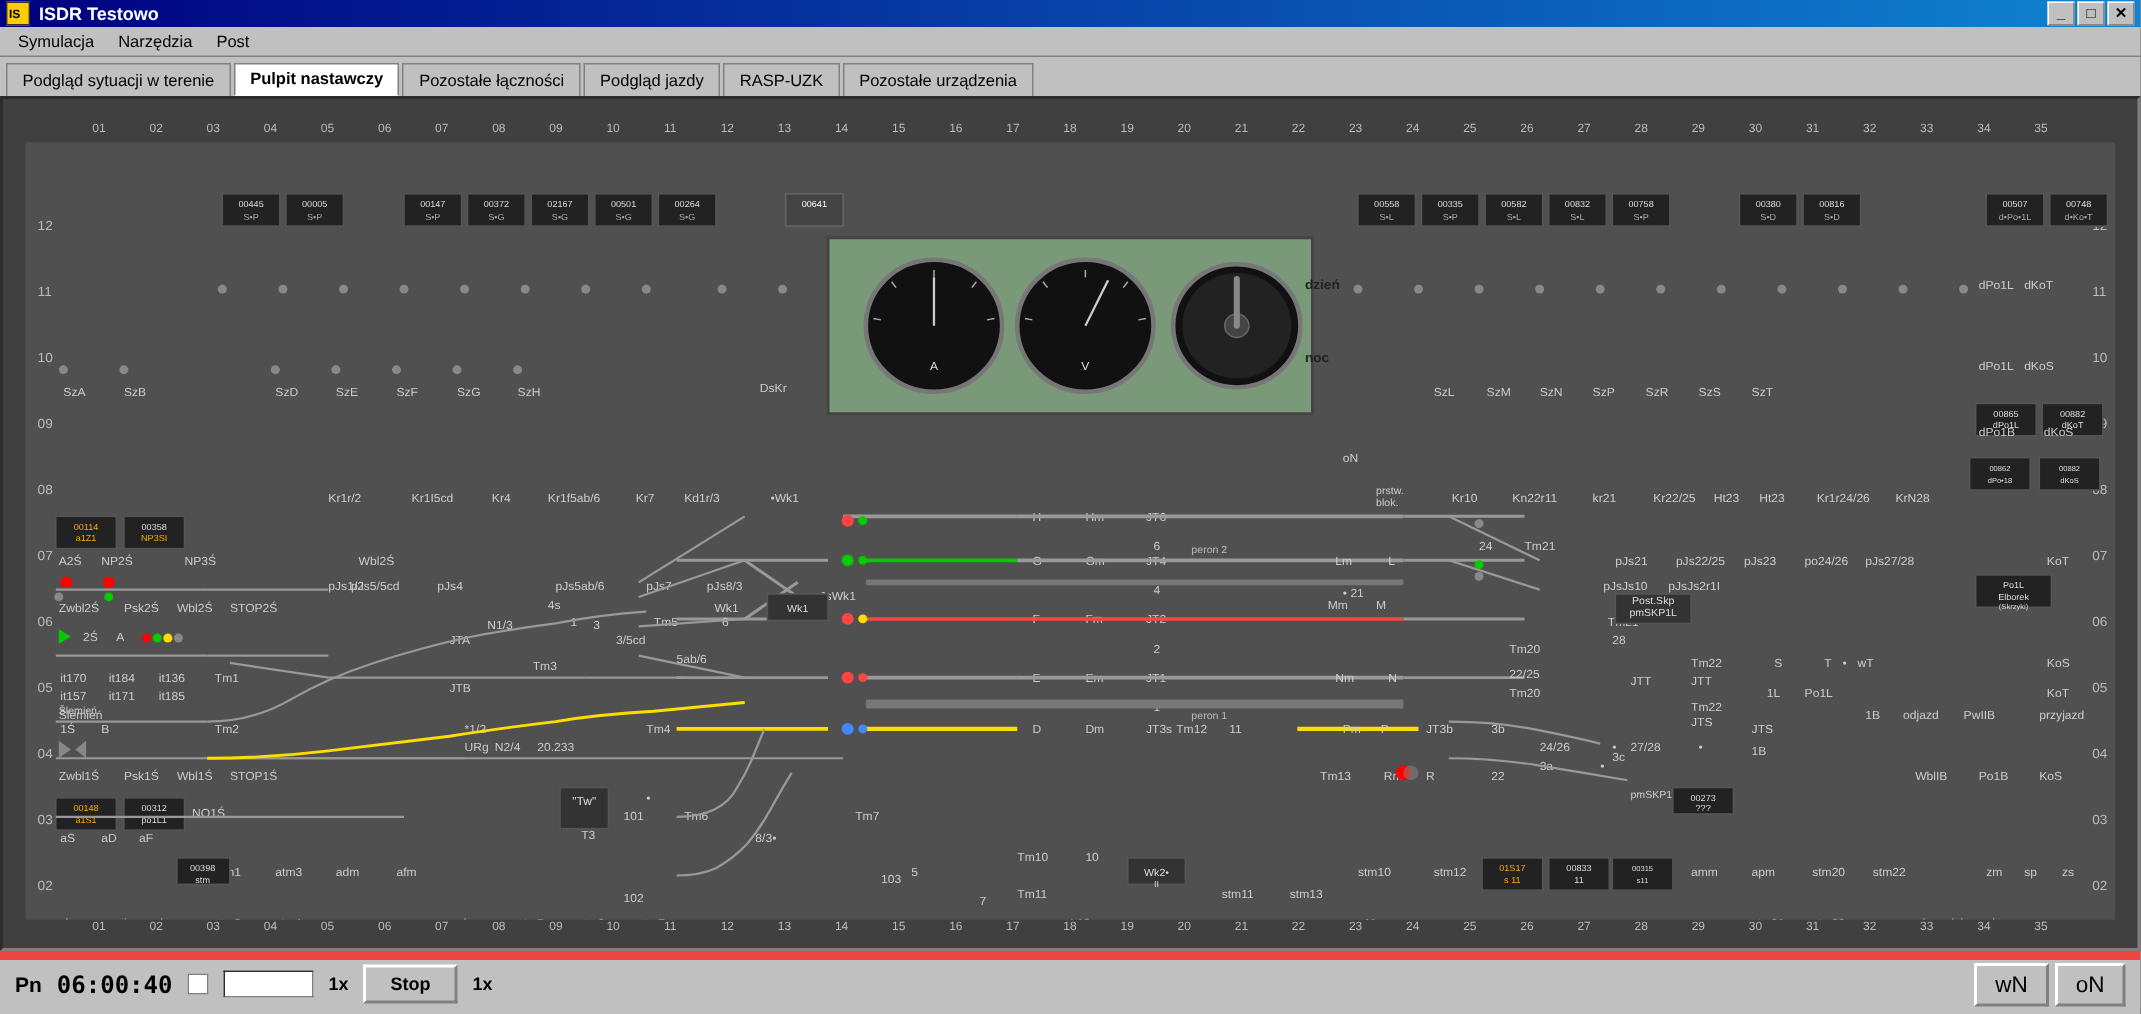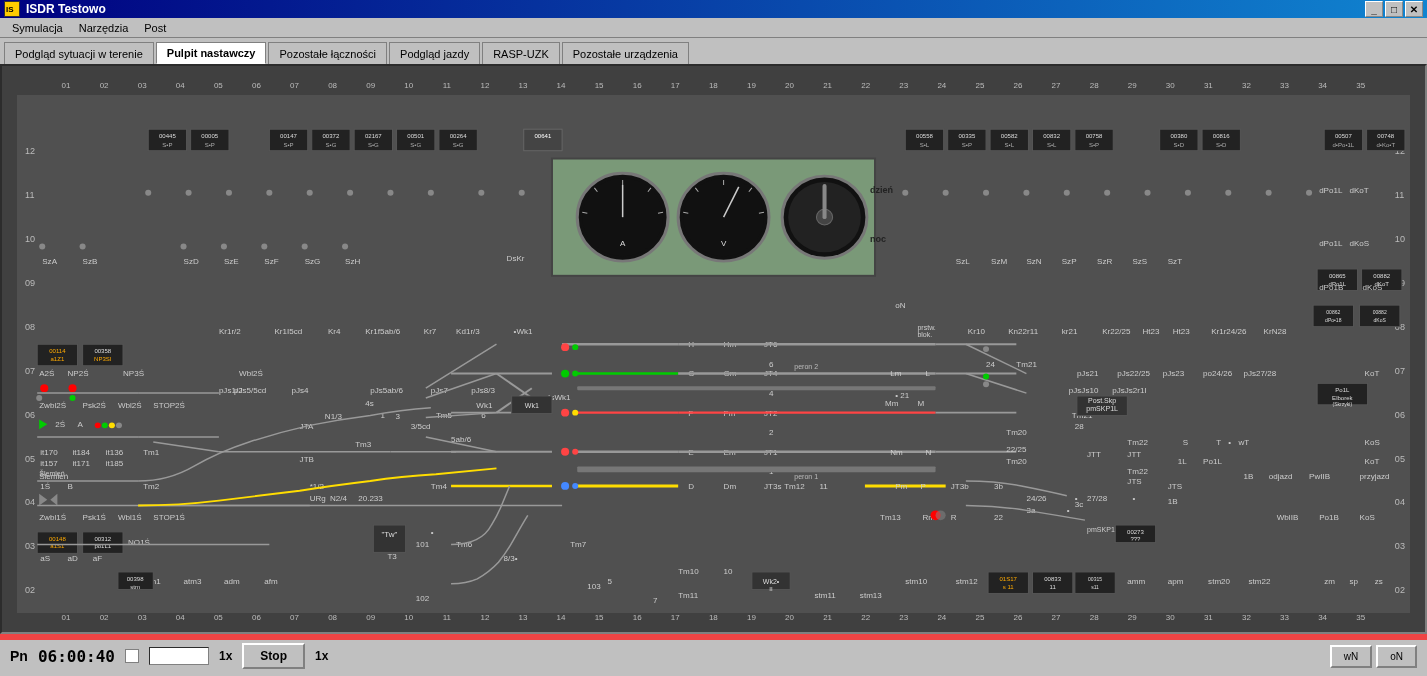--- a/index.html
+++ b/index.html
@@ -136,21 +136,21 @@
       font-size: 12px;
       font-weight: bold;
     }
     #wn-btn, #on-btn {
       margin-left: auto;
       padding: 4px 12px;
       background: #c0c0c0;
       border: 2px solid;
       border-color: #ffffff #808080 #808080 #ffffff;
       cursor: pointer;
-      font-size: 10px;
+      font-size: 15px;
     }
     
     .map-wrapper {
       position: absolute;
       top: 15px;
       left: 15px;
       right: 15px;
       bottom: 5px;
       overflow: hidden;
     }

